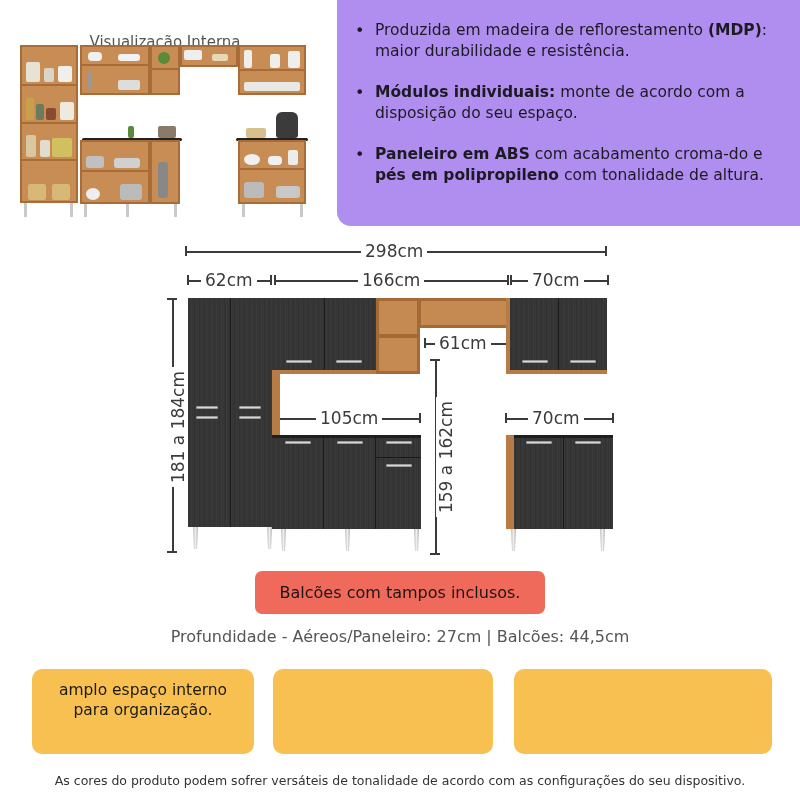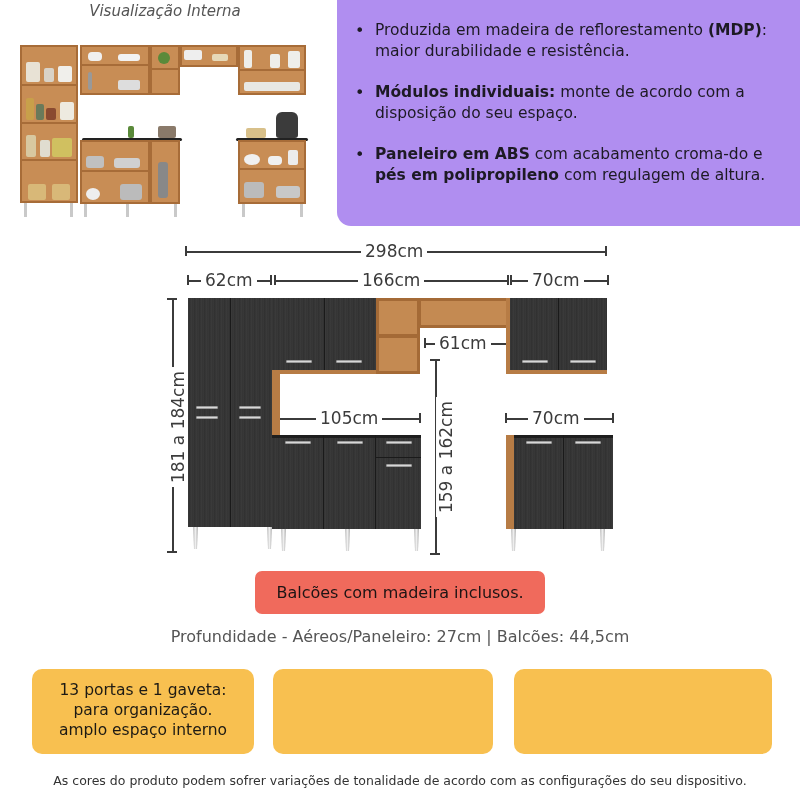--- a/index.html
+++ b/index.html
@@ -1,20 +1,20 @@
 <!DOCTYPE html>
 <html><head>
 <meta charset="utf-8">
 <style>
   * { box-sizing: border-box; margin: 0; padding: 0; }
   html, body { width: 800px; height: 800px; background: #ffffff; overflow: hidden; }
   body { position: relative; font-family: "DejaVu Sans", sans-serif; color: #1e1e1e; }
 
   
-  .photo-title { position: absolute; left: 0; top: 2px; width: 330px; text-align: center; font-size: 15px; color: #555; font-style: italic; }
+  .photo-title { position: absolute; left: 0; top: 33px; width: 330px; text-align: center; font-size: 15px; color: #555; }
   .photo { position: absolute; left: 18px; top: 42px; width: 300px; height: 180px; }
   .wood { background: #b77c45; }
   .box { position: absolute; border: 2px solid #a76c38; background: #c88d55; }
   .shelf { position: absolute; height: 2px; background: #a76c38; }
   .leg { position: absolute; width: 3px; background: #c9c9c9; }
   .item { position: absolute; border-radius: 2px; }
 
   
   .features { position: absolute; left: 337px; top: 0; width: 463px; height: 226px; background: #b08ef0; border-bottom-left-radius: 14px; padding: 20px 16px 0 38px; }
   .features ul { list-style: none; }
@@ -118,21 +118,21 @@
   <div class="item" style="left:258px;top:70px;width:22px;height:26px;background:#3b3b3b;border-radius:6px 6px 3px 3px;"></div>
   <div class="item" style="left:228px;top:86px;width:20px;height:10px;background:#d8c08a;"></div>
   <div class="leg" style="left:224px;top:162px;height:13px;"></div>
   <div class="leg" style="left:282px;top:162px;height:13px;"></div>
 </div>
 
 <div class="features">
   <ul>
     <li><span>Produzida em madeira de reflorestamento </span><b>(MDP)</b><span>: maior durabilidade e resistência.</span></li>
     <li><b>Módulos individuais:</b><span> monte de acordo com a disposição do seu espaço.</span></li>
-    <li><b>Paneleiro em ABS</b><span> com acabamento croma-do e </span><b>pés em polipropileno</b><span> com regulagem de altura.</span></li>
+    <li><b>Paneleiro em ABS</b><span> com acabamento croma-do e </span><b>pés em polipropileno</b><span> com tonalidade de altura.</span></li>
   </ul>
 </div>
 
 <div class="diagram">
 
   <div class="hline" style="left:185px;top:16px;width:422px;"></div>
   <div class="tick-v" style="left:185px;top:11px;"></div>
   <div class="tick-v" style="left:605px;top:11px;"></div>
   <div class="dim" style="left:361px;top:7px;">298cm</div>
 
@@ -218,26 +218,25 @@
 
   <div class="wood" style="position:absolute;left:506px;top:200px;width:8px;height:94px;"></div>
   <div class="dark" style="left:514px;top:200px;width:99px;height:94px;border-top:3px solid #1e1e1e;"></div>
   <div class="door-gap" style="left:563px;top:200px;height:94px;"></div>
   <div class="handle" style="left:526px;top:206px;width:26px;"></div>
   <div class="handle" style="left:575px;top:206px;width:26px;"></div>
   <div class="foot" style="left:511px;top:294px;"></div>
   <div class="foot" style="left:600px;top:294px;"></div>
 </div>
 
-<div class="badge">Balcões com madeira inclusos.</div>
+<div class="badge">Balcões com tampos inclusos.</div>
 <div class="depth">Profundidade - Aéreos/Paneleiro: 27cm | Balcões: 44,5cm</div>
 
 <div class="card" style="left:32px;width:222px;">
-  <span>13 portas e 1 gaveta:</span>
+  <span>amplo espaço interno</span>
   <span>para organização.</span>
-  <span>amplo espaço interno</span>
 </div>
 <div class="card" style="left:273px;width:220px;">
 </div>
 <div class="card" style="left:514px;width:258px;">
 </div>
 
-<div class="disclaimer">As cores do produto podem sofrer variações de tonalidade de acordo com as configurações do seu dispositivo.</div>
+<div class="disclaimer">As cores do produto podem sofrer versáteis de tonalidade de acordo com as configurações do seu dispositivo.</div>
 
 </body></html>

